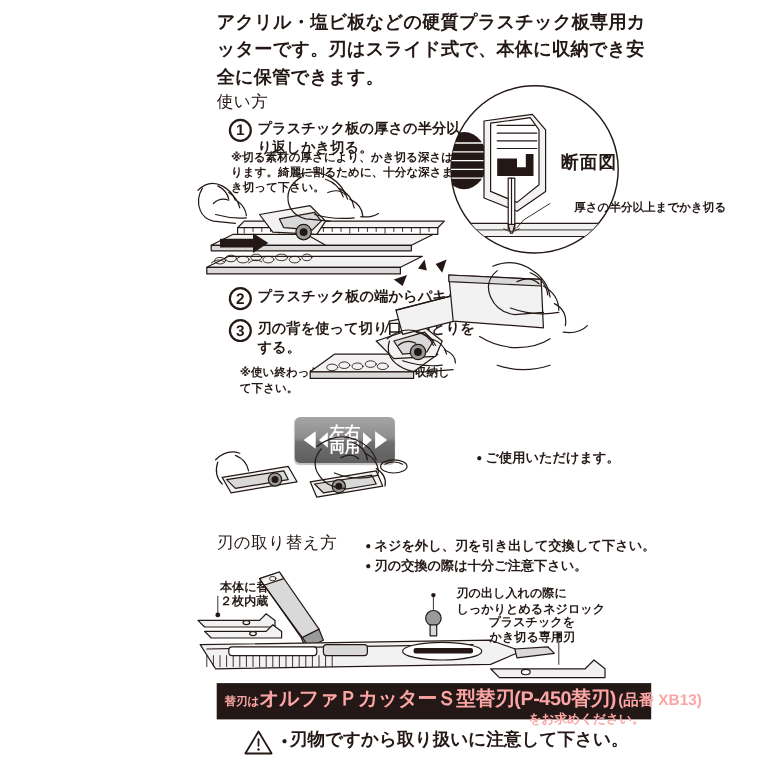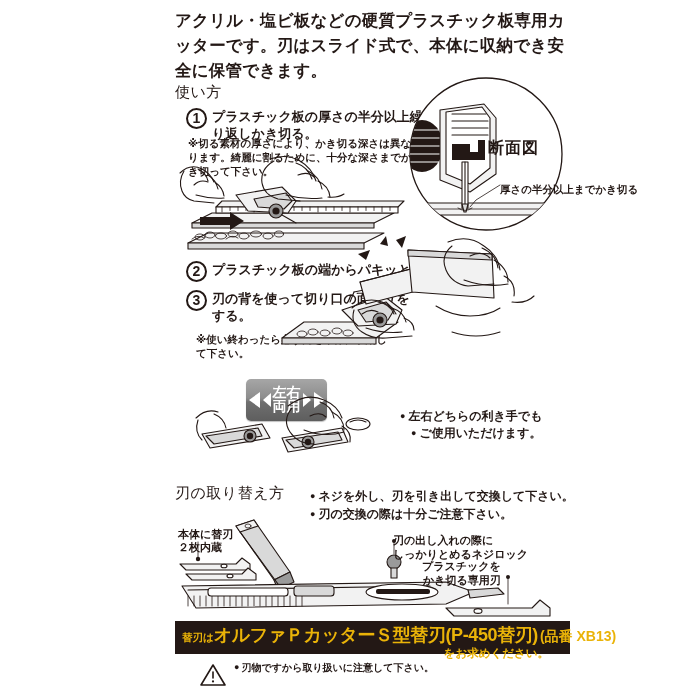--- a/index.html
+++ b/index.html
@@ -7,21 +7,21 @@
   body{
     width:700px;height:700px;
     background:#ffffff;
     font-family:"Liberation Sans","DejaVu Sans",sans-serif;
     color:#231815;
     overflow:hidden;
     position:relative;
   }
   #page{position:absolute;left:0;top:0;width:700px;height:700px;}
 
-  .abs{position:absolute;}
+  .abs{position:absolute;margin-left:22px;}
 
   
   #intro{
     left:175px;top:8px;width:395px;
     font-size:16.5px;line-height:1.52;
     font-weight:700;letter-spacing:0.2px;color:#231815;
   }
 
   
   .sec-head{
@@ -55,21 +55,21 @@
   .bullet-list div::before{content:"\25CF";font-size:9px;margin-right:3px;vertical-align:1px;}
   #amb-bullets{left:400px;top:408px;font-size:12px;line-height:1.45;}
   #blade-bullets{left:310px;top:487px;}
 
   
   #danmenzu{left:488px;top:138px;font-size:16px;font-weight:700;letter-spacing:1px;}
   #thick-note{left:500px;top:183px;font-size:10.5px;line-height:1.3;font-weight:700;}
 
   
   #amb-badge{
-    left:246px;top:379px;width:81px;height:42px;
+    left:246px;top:379px;width:91px;height:42px;
     border-radius:5px;
     background:linear-gradient(180deg,#a6a6a6 0%,#8d8d8d 45%,#6f6f6f 55%,#5e5e5e 100%);
     display:flex;align-items:center;justify-content:center;gap:2px;
     box-shadow:0 1px 1px rgba(0,0,0,.25);
   }
   #amb-badge .arw{width:0;height:0;}
   #amb-badge .arw-l{border-top:8px solid transparent;border-bottom:8px solid transparent;border-right:11px solid #fff;}
   #amb-badge .arw-r{border-top:8px solid transparent;border-bottom:8px solid transparent;border-left:11px solid #fff;}
   #amb-badge .arw-l2{border-top:7px solid transparent;border-bottom:7px solid transparent;border-right:8px solid #fff;margin-left:1px;}
   #amb-badge .arw-r2{border-top:7px solid transparent;border-bottom:7px solid transparent;border-left:8px solid #fff;margin-right:1px;}
@@ -79,33 +79,33 @@
   }
 
   
   #spare-label{left:178px;top:528px;font-size:11px;line-height:1.22;font-weight:700;}
   #screw-label{left:393px;top:534px;font-size:11px;line-height:1.25;font-weight:700;}
   #blade-label{left:422px;top:560px;font-size:11px;line-height:1.25;font-weight:700;text-align:right;}
 
   
   #prodbar{
     left:175px;top:621px;width:395px;height:33px;
-    background:#231815;color:#eab308;
-    box-sizing:border-box;padding:2px 21px 0 7px;
+    background:#231815;color:#fca5a5;
+    box-sizing:border-box;padding:2px 6px 0 7px;
   }
   #prodbar .l1{display:flex;align-items:baseline;white-space:nowrap;}
   #prodbar .small{font-size:10.5px;font-weight:700;}
   #prodbar .big{font-size:18px;font-weight:700;letter-spacing:-0.4px;}
   #prodbar .code{font-size:14px;font-weight:700;margin-left:2px;}
   #prodbar .l2{text-align:right;font-size:11.5px;font-weight:700;margin-top:-1px;}
 
   
   #caution{left:200px;top:661px;display:flex;align-items:flex-start;gap:8px;}
   #caution .tri{margin-top:2px;}
-  #caution .ctxt{font-size:10px;line-height:1.45;font-weight:700;}
+  #caution .ctxt{font-size:16px;line-height:1.45;font-weight:700;}
   #caution .ctxt div::before{content:"\25CF";font-size:9px;margin-right:2px;vertical-align:1px;}
 
   
   svg.art{position:absolute;overflow:visible;}
   .ln{fill:none;stroke:#231815;stroke-width:1.1;stroke-linecap:round;stroke-linejoin:round;}
   .ln-t{fill:none;stroke:#231815;stroke-width:0.8;stroke-linecap:round;stroke-linejoin:round;}
   .fil-lt{fill:#f2f2f2;stroke:#231815;stroke-width:1.1;stroke-linejoin:round;}
   .fil-md{fill:#d9d9d9;stroke:#231815;stroke-width:1.1;stroke-linejoin:round;}
   .fil-dk{fill:#9a9a9a;stroke:#231815;stroke-width:1.1;stroke-linejoin:round;}
   .fil-k{fill:#231815;}
@@ -362,21 +362,20 @@
       <path d="M136,22 q12,6 12,18"></path>
       <path d="M146,36 q10,6 8,16"></path>
       <path d="M108,40 q20,8 40,2"></path>
       <path d="M114,26 q10,-5 16,1"></path>
       <ellipse cx="162" cy="34" rx="12" ry="6" class="ln"></ellipse>
       <path d="M154,32 q8,-4 16,0"></path>
     </g>
   </svg>
 
   <div class="abs bullet-list" id="amb-bullets">
-    <div>左右どちらの利き手でも</div>
     <div style="padding-left:11px;">ご使用いただけます。</div>
   </div>
 
   <div class="abs bullet-list" id="blade-bullets">
     <div>ネジを外し、刃を引き出して交換して下さい。</div>
     <div>刃の交換の際は十分ご注意下さい。</div>
   </div>
 
   <div class="abs sec-head" id="blade-head">刃の取り替え方</div>
 

